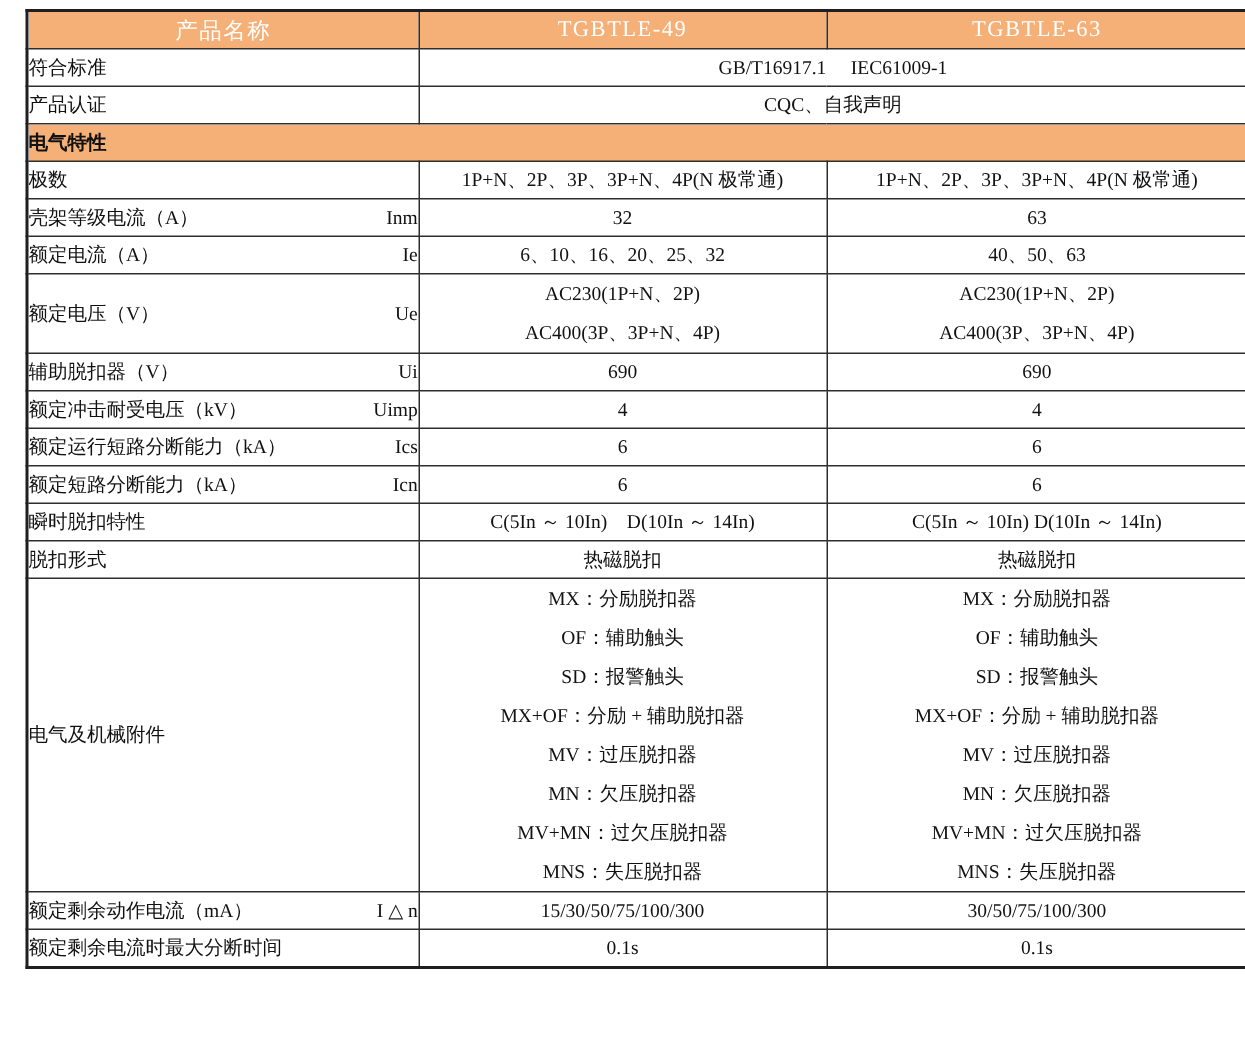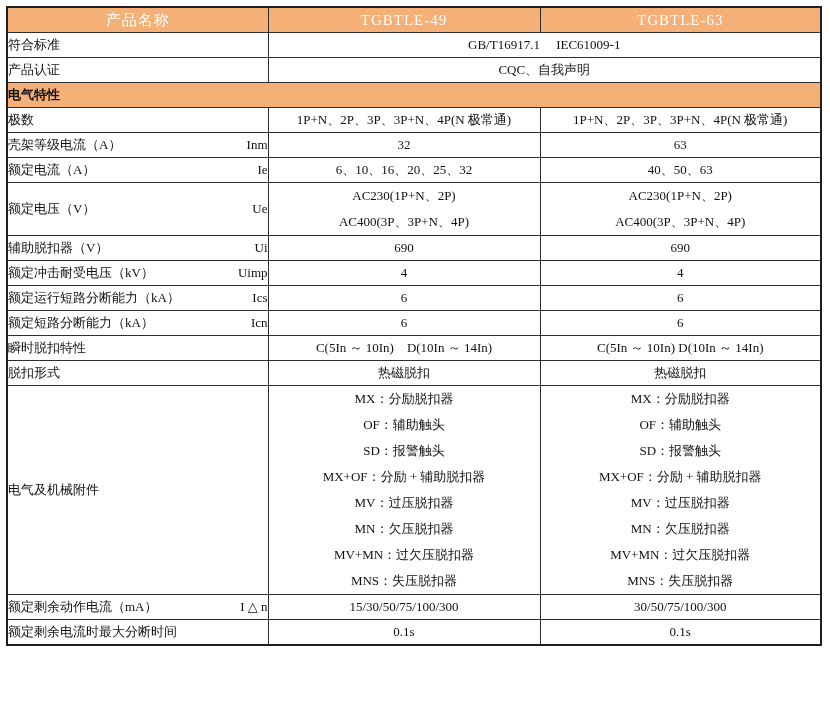--- a/index.html
+++ b/index.html
@@ -1,17 +1,17 @@
 <!DOCTYPE html>
 <html><head>
 <meta charset="utf-8">
 <style>
   html,body{margin:0;padding:0;background:#ffffff;
     font-family:"Liberation Serif","DejaVu Serif",serif;}
-  .page{padding:6px 6px;}
+  .page{padding:6px 17px;}
   table.spec{border-collapse:collapse;width:816px;table-layout:fixed;
     border:2px solid #1f1f1f;}
   table.spec td{border:1px solid #2e2e2e;font-size:13px;color:#111111;
     padding:0;height:24px;overflow:hidden;white-space:nowrap;}
   tr.hdr td{background:#F4B077;color:#ffffff;text-align:center;height:24px;
     font-size:15px;letter-spacing:1px;}
   td.section{background:#F4B077;color:#ffffff;text-align:left;
     padding-left:8px;height:21px;font-weight:bold;}
   td.label{padding:0 7px 0 8px;}
   .labwrap{display:flex;justify-content:space-between;align-items:center;}

